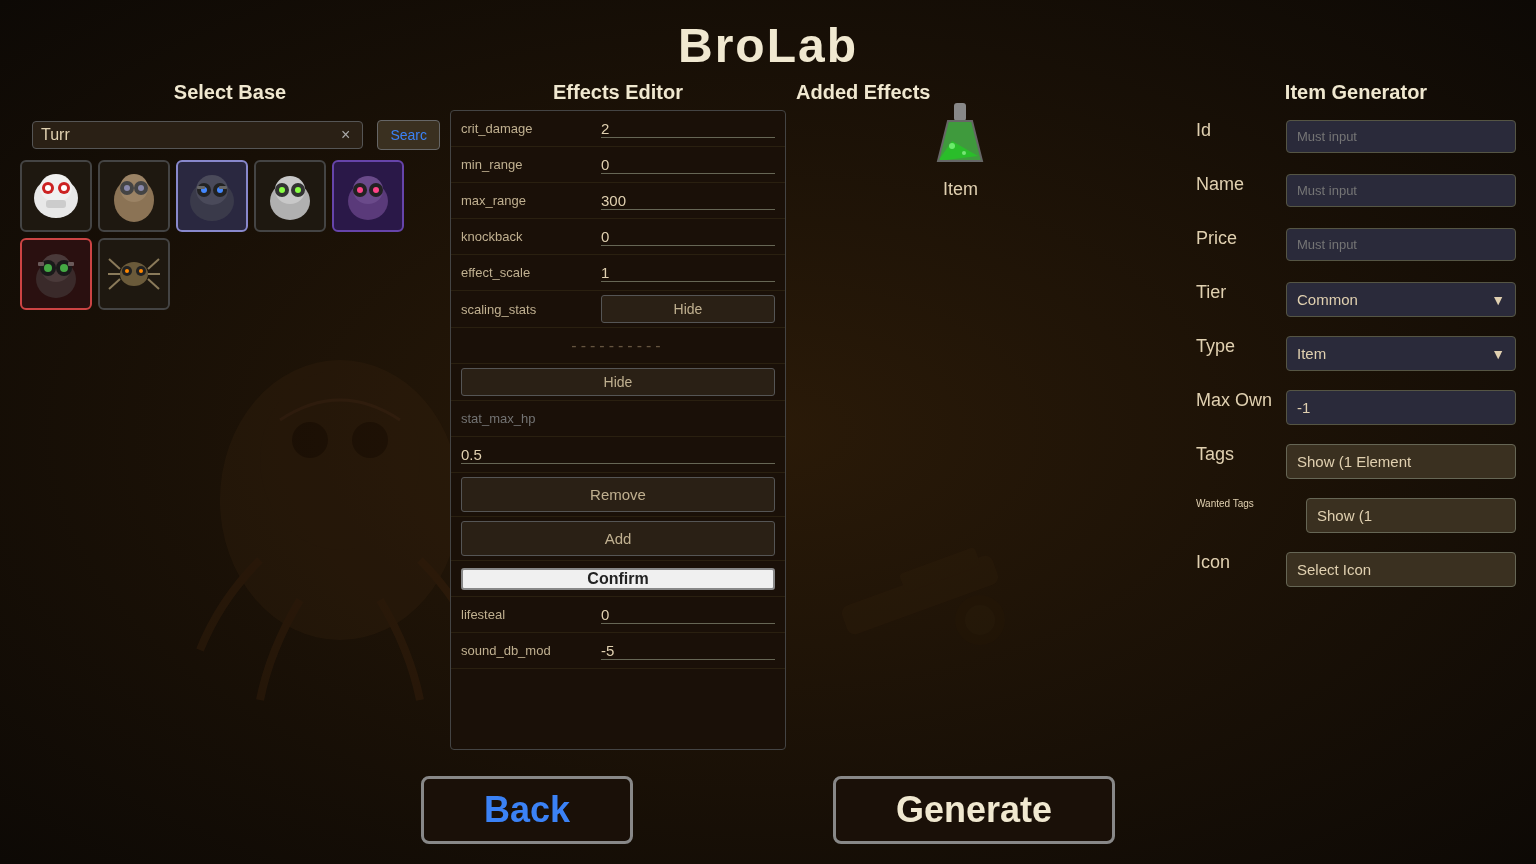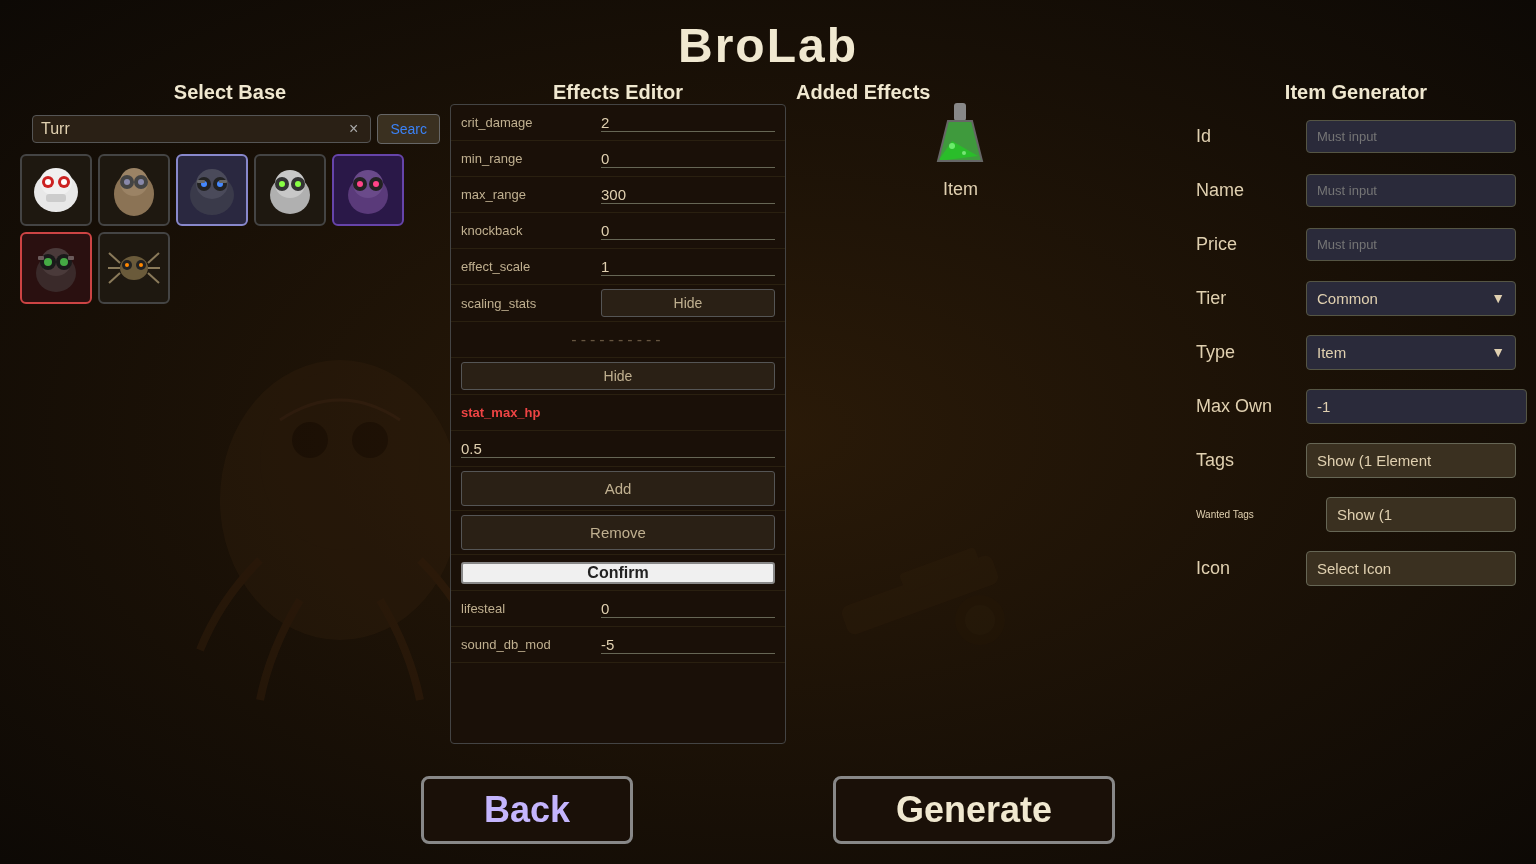--- a/index.html
+++ b/index.html
@@ -67,25 +67,26 @@
       display: flex;
       flex-direction: column;
       gap: 10px;
     }
 
     .panel-title {
       font-size: 20px;
       font-weight: bold;
       color: #f0e8d0;
       text-align: center;
+      margin-bottom: 6px;
     }
 
     .search-row {
       display: flex;
-      gap: 6px;
+      gap: 14px;
       align-items: center;
       padding-left: 12px;
     }
 
     .search-input-wrapper {
       display: flex;
       align-items: center;
       background: #2a2015;
       border: 1px solid #555;
       border-radius: 4px;
@@ -295,22 +296,22 @@
     
     .item-gen-panel {
       width: 320px;
       display: flex;
       flex-direction: column;
       gap: 10px;
     }
 
     .gen-row {
       display: flex;
-      align-items: center;
-      gap: 20px;
+      align-items: flex-start;
+      gap: 0;
       min-height: 44px;
     }
 
     .gen-label {
       font-size: 18px;
       color: #e0d0b0;
       width: 90px;
       flex-shrink: 0;
     }
 
@@ -385,21 +386,21 @@
       display: flex;
       justify-content: center;
       gap: 200px;
       padding: 16px 0 20px;
     }
 
     .back-btn {
       background: #1a1008;
       border: 3px solid #888;
       border-radius: 8px;
-      color: #c4b5fd;
+      color: #3b82f6;
       font-size: 36px;
       font-weight: bold;
       padding: 10px 60px;
       cursor: pointer;
     }
 
     .generate-btn {
       background: #1a1008;
       border: 3px solid #888;
       border-radius: 8px;
@@ -600,31 +601,31 @@
 
         <div class="effect-row" style="justify-content:center;">
           <span class="divider-dashes">----------</span>
         </div>
 
         <div class="effect-row">
           <button class="hide-btn" style="flex:1; margin:0;">Hide</button>
         </div>
 
         <div class="effect-row">
-          <span class="effect-label" style="color:#ef4444;font-weight:bold;">stat_max_hp</span>
+          <span class="effect-label" style="color:#737373;">stat_max_hp</span>
         </div>
         <div class="effect-row">
           <input class="effect-input" value="0.5" style="">
         </div>
 
         <div class="effect-row">
+          <button class="remove-btn" style="flex:1; margin:0;">Remove</button>
+        </div>
+        <div class="effect-row">
           <button class="add-btn" style="flex:1; margin:0;">Add</button>
-        </div>
-        <div class="effect-row">
-          <button class="remove-btn" style="flex:1; margin:0;">Remove</button>
         </div>
         <div class="effect-row">
           <button class="confirm-btn" style="flex:1; margin:0;">Confirm</button>
         </div>
 
         <div class="effect-row">
           <span class="effect-label">lifesteal</span>
           <input class="effect-input" value="0" style="">
         </div>
         <div class="effect-row">

